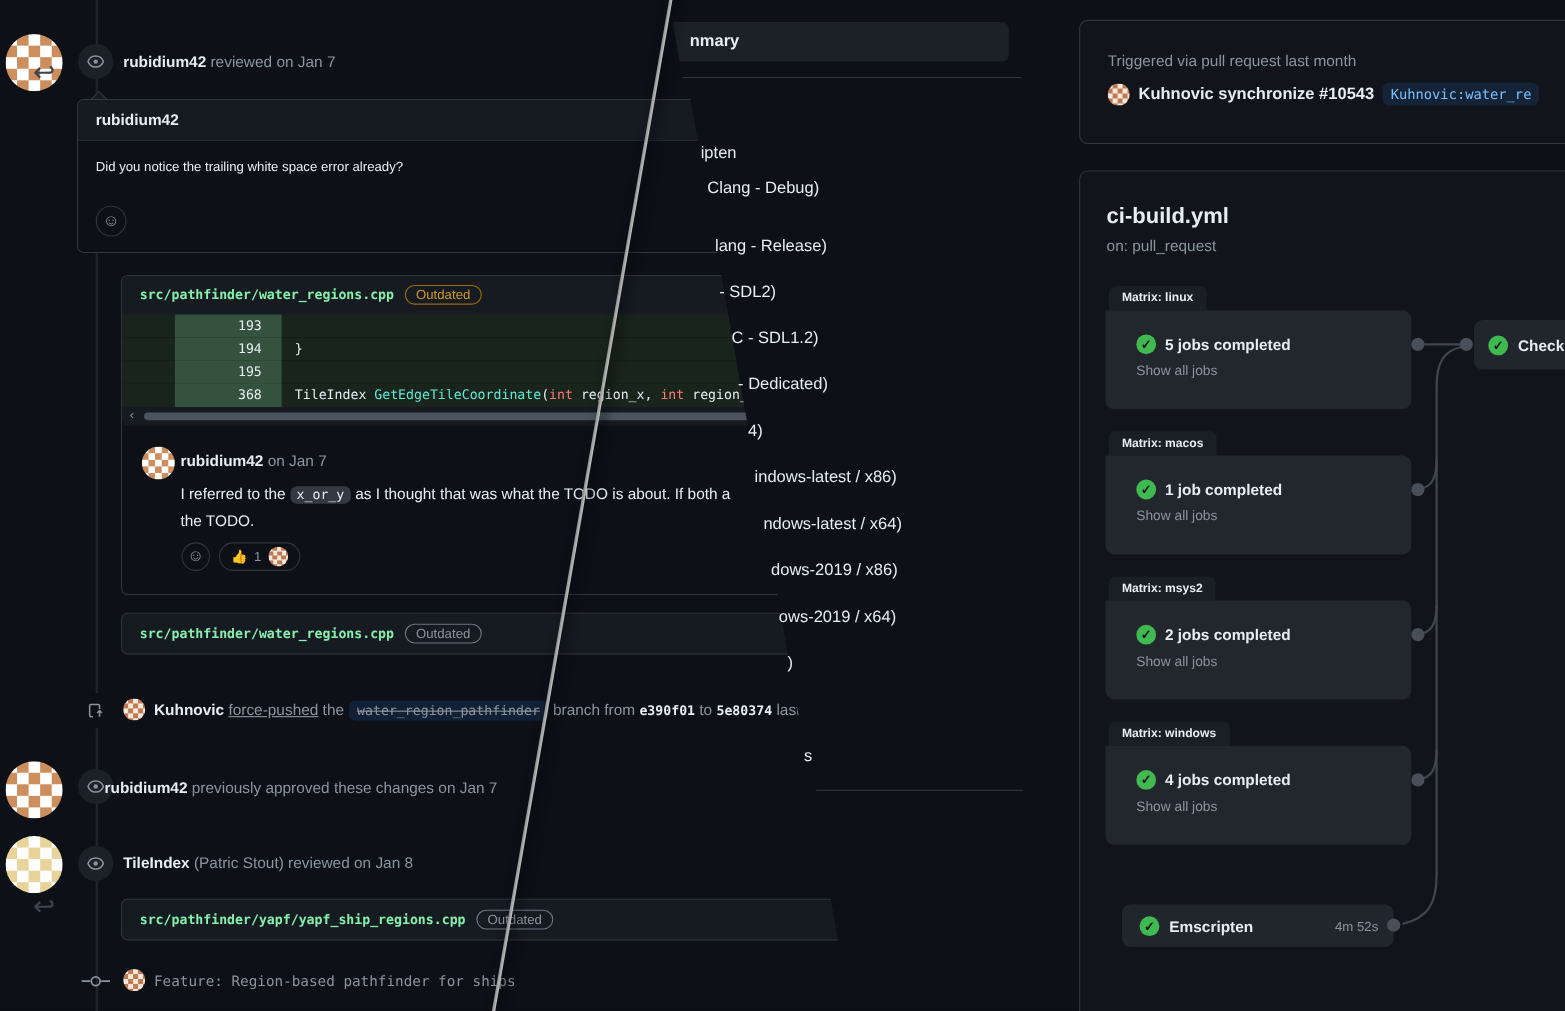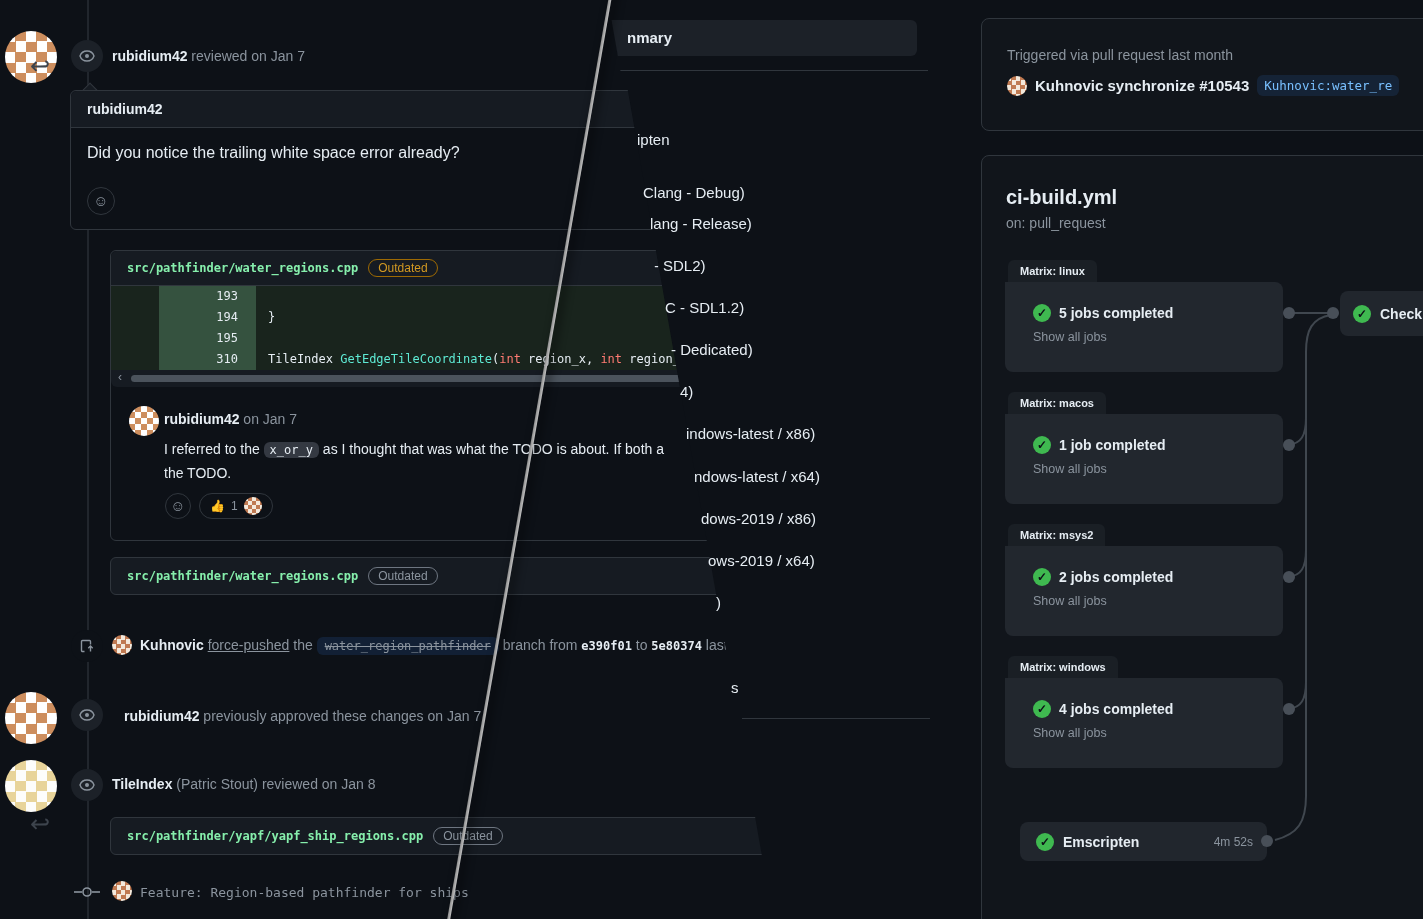--- a/index.html
+++ b/index.html
@@ -93,21 +93,21 @@
   </div>
   <div class="abs tl-row" style="left:112px; top:48px;">
     <span class="bold">rubidium42</span><span class="muted"> reviewed on Jan 7</span>
   </div>
 
   <div class="abs caret" style="left:84px; top:85px;"></div>
   <div class="abs card" style="left:70px; top:90px; width:860px; height:140px;">
     <div class="card-head">
       <span class="bold">rubidium42</span>
     </div>
-    <div style="padding:16px 16px 0 16px; font-size:16px;">Did you notice the trailing white space error already?</div>
+    <div style="padding:16px 16px 0 16px; font-size:12px;">Did you notice the trailing white space error already?</div>
     <button class="emoji-btn abs" style="left:16px; top:96px;">☺</button>
   </div>
 
   <div class="abs card" style="left:110px; top:250px; width:820px; height:291px;">
     <div class="card-head" style="display:flex; align-items:center; gap:10px; padding:8px 16px;">
       <span class="file-path mono">src/pathfinder/water_regions.cpp</span>
       <span class="badge badge-warn">Outdated</span>
     </div>
     <div>
       <div class="code-row">
@@ -115,21 +115,21 @@
       </div>
       <div class="code-row">
         <div class="gutter">194</div>
         <div class="code-txt" style="padding-left:12px;">}</div>
       </div>
       <div class="code-row">
         <div class="gutter">195</div>
         <div class="code-txt"></div>
       </div>
       <div class="code-row">
-        <div class="gutter">310</div>
+        <div class="gutter">368</div>
         <div class="code-txt" style="padding-left:12px;"><span>TileIndex </span><span class="tok-fn2">GetEdgeTileCoordinate</span><span>(</span><span class="tok-kw">int</span><span> region_x, </span><span class="tok-kw">int</span><span> region_y, Di</span></div>
       </div>
       <div class="hscroll">
         <span class="abs muted" style="left:7px; top:0; font-size:12px;">‹</span>
         <div class="hthumb" style="width:770px;"></div>
       </div>
     </div>
 
     <div class="abs avatar-md" style="left:18px; top:155px;"></div>
     <div class="abs" style="left:53px; top:160px; font-size:14px;">
@@ -165,21 +165,21 @@
     <span class="muted" style="text-decoration:underline;">force-pushed</span><span class="muted"> the </span><span class="branch-pill">water_region_pathfinder</span><span class="muted"> branch from </span><span class="hash">e390f01</span><span class="muted"> to </span><span class="hash">5e80374</span><span class="muted"> last</span>
   </div>
 
   <div class="abs avatar-lg" style="left:5px; top:692px;"></div>
   <div class="abs tl-badge" style="left:71px; top:699px;">
     <svg width="16" height="16" viewBox="0 0 16 16">
         <path d="M8 3C4.5 3 1.9 5.4 1 8c.9 2.6 3.5 5 7 5s6.1-2.4 7-5c-.9-2.6-3.5-5-7-5z" fill="none" stroke="#8b949e" stroke-width="1.4"></path>
         <circle cx="8" cy="8" r="2" fill="#8b949e"></circle>
       </svg>
   </div>
-  <div class="abs tl-row" style="left:124px; top:708px;">
+  <div class="abs tl-row" style="left:95px; top:708px;">
     <span class="bold">rubidium42</span><span class="muted"> previously approved these changes on Jan 7</span>
   </div>
 
   <div class="abs avatar-lg avatar-cream" style="left:5px; top:760px;"></div>
   <div class="abs reply-arrow" style="left:30px; top:810px;">↩</div>
   <div class="abs tl-badge" style="left:71px; top:769px;">
     <svg width="16" height="16" viewBox="0 0 16 16">
         <path d="M8 3C4.5 3 1.9 5.4 1 8c.9 2.6 3.5 5 7 5s6.1-2.4 7-5c-.9-2.6-3.5-5-7-5z" fill="none" stroke="#8b949e" stroke-width="1.4"></path>
         <circle cx="8" cy="8" r="2" fill="#8b949e"></circle>
       </svg>
@@ -203,21 +203,21 @@
   <span class="abs avatar-sm" style="left:112px; top:881px;"></span>
   <div class="abs mono muted" style="left:140px; top:885px; font-size:13px;">Feature: Region-based pathfinder for ships</div>
 </div>
 
 <div class="layer" id="layer-right">
 
   <div class="abs summary-tab" style="left:600px; top:20px; width:317px; height:36px;"></div>
   <div class="abs divider" style="left:600px; top:70px; width:328px;"></div>
   <div class="abs chk-item" style="left:627px; top:29px; font-weight:bold;">nmary</div>
   <div class="abs chk-item" style="left:637px; top:131px;">ipten</div>
-  <div class="abs chk-item" style="left:643px; top:184px;">Clang - Debug)</div>
+  <div class="abs chk-item" style="left:643px; top:162px;">Clang - Debug)</div>
   <div class="abs chk-item" style="left:650px; top:215px;">lang - Release)</div>
   <div class="abs chk-item" style="left:628px; top:257px;">CC - SDL2)</div>
   <div class="abs chk-item" style="left:665px; top:299px;">C - SDL1.2)</div>
   <div class="abs chk-item" style="left:671px; top:341px;">- Dedicated)</div>
   <div class="abs chk-item" style="left:680px; top:383px;">4)</div>
   <div class="abs chk-item" style="left:686px; top:425px;">indows-latest / x86)</div>
   <div class="abs chk-item" style="left:694px; top:468px;">ndows-latest / x64)</div>
   <div class="abs chk-item" style="left:701px; top:510px;">dows-2019 / x86)</div>
   <div class="abs chk-item" style="left:708px; top:552px;">ows-2019 / x64)</div>
   <div class="abs chk-item" style="left:716px; top:594px;">)</div>

